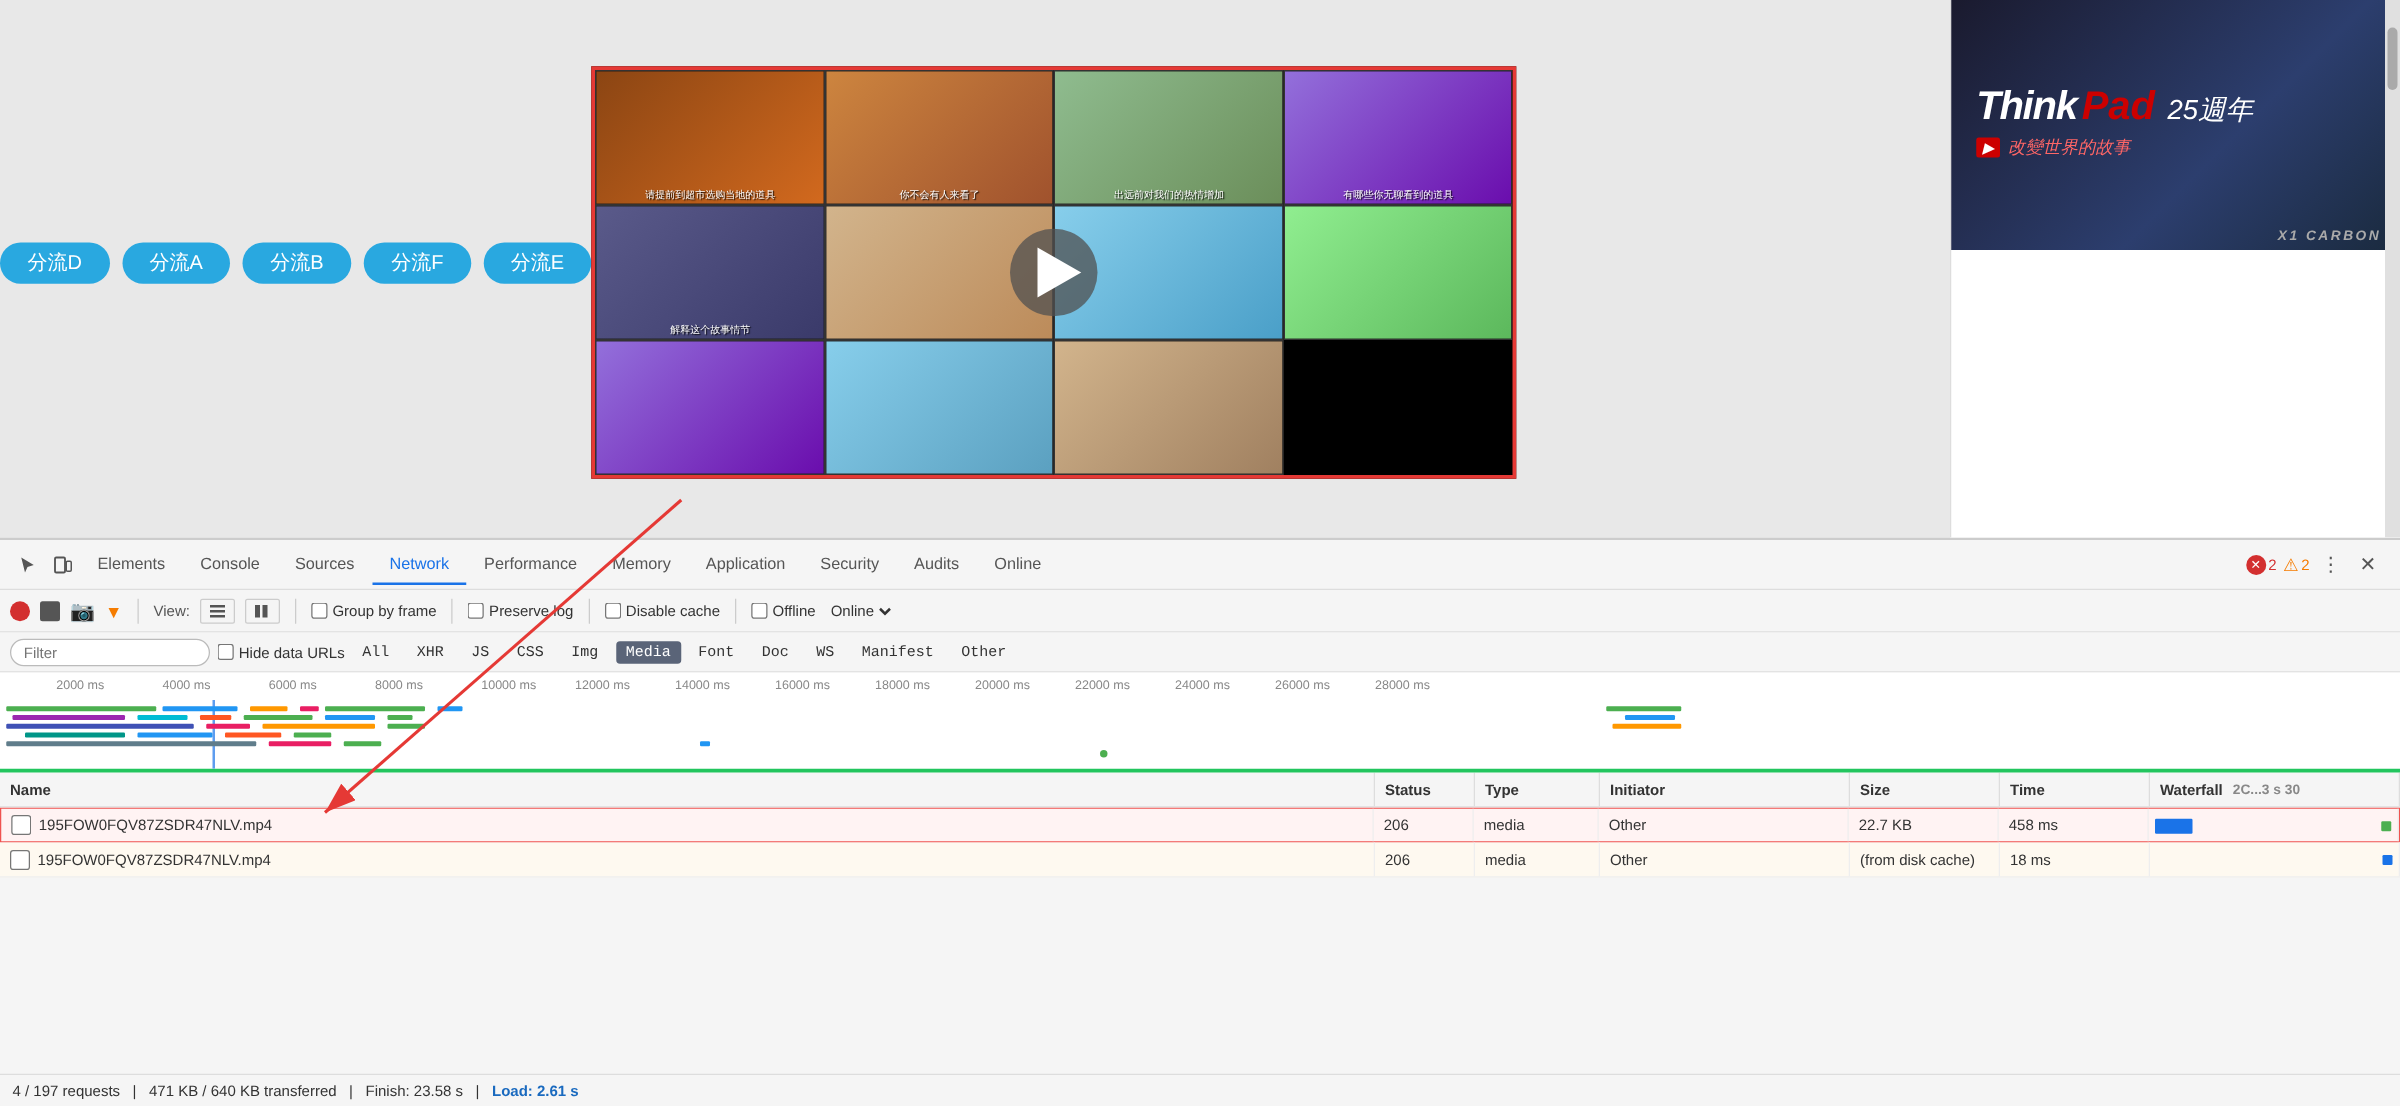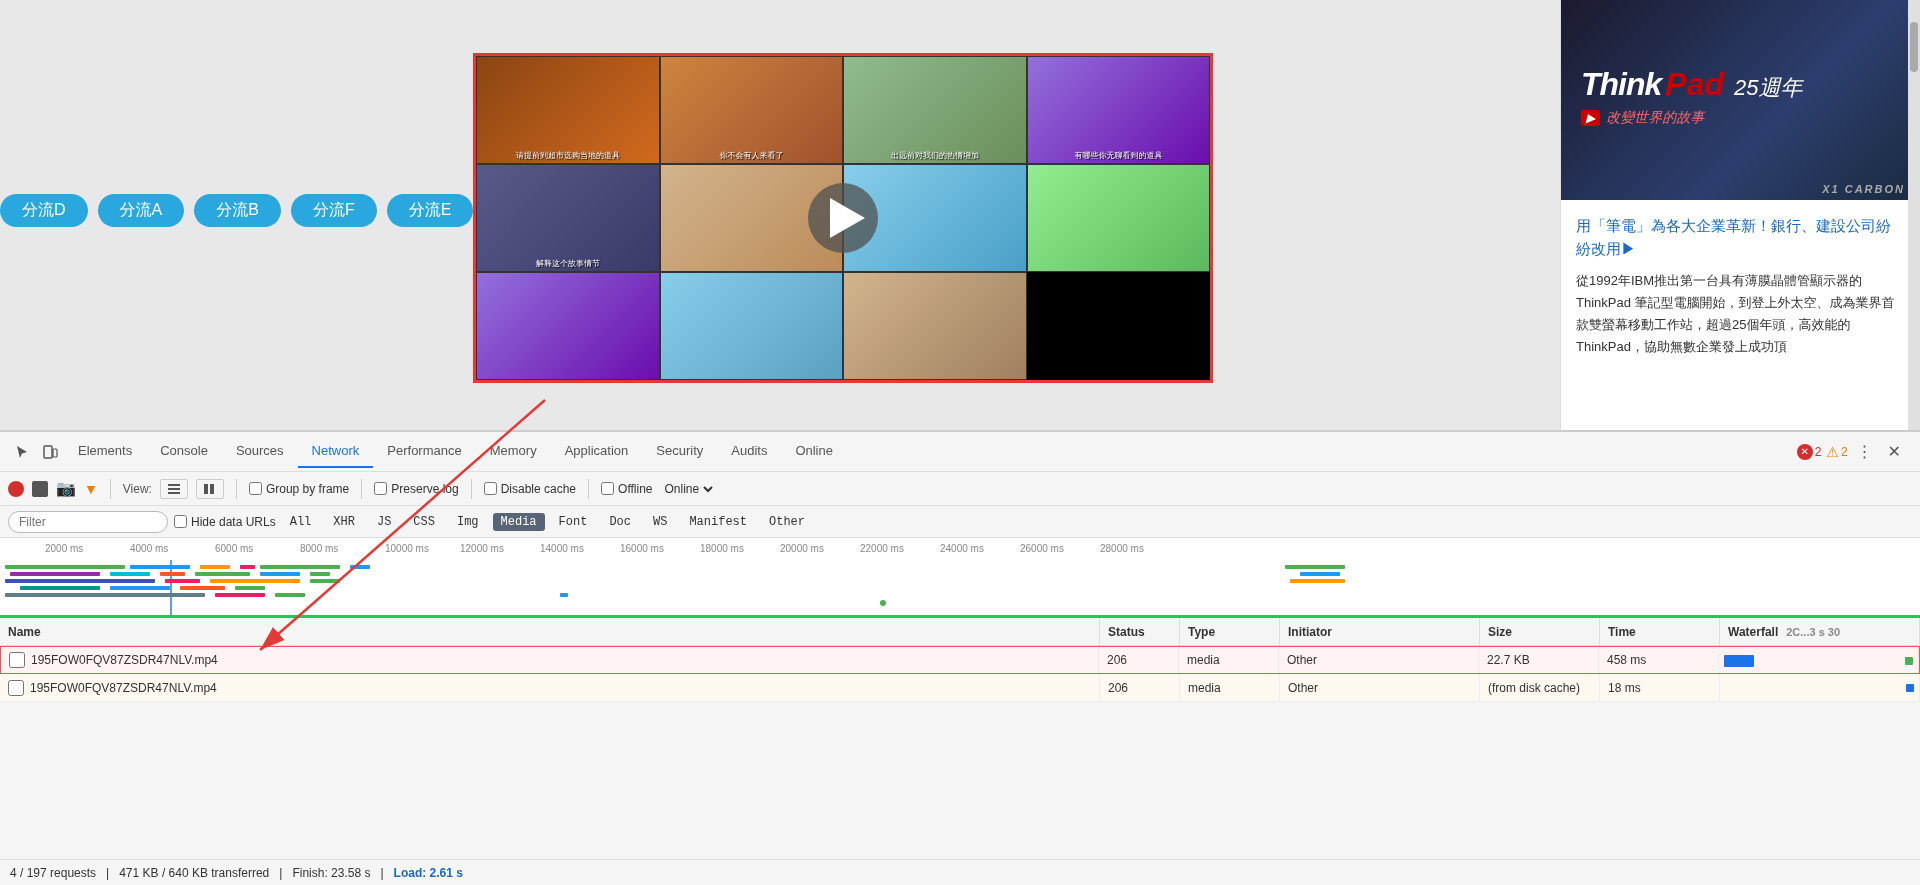--- a/index.html
+++ b/index.html
@@ -548,24 +548,20 @@
           </div>
           <div style="display:flex; align-items:center; gap:6px; margin-bottom:8px;">
             <span style="background:#cc0000; color:white; padding:1px 5px; font-size:12px; border-radius:2px;">▶</span>
             <span style="color:#ff6666; font-size:14px;">改變世界的故事</span>
           </div>
 
           <div style="position:absolute; right:15px; bottom:5px; color:#aaa; font-size:11px; font-weight:bold; letter-spacing:2px;">X1 CARBON</div>
         </div>
       </div>
 
-      <div class="ad-text">
-        <div class="ad-title">用「筆電」為各大企業革新！銀行、建設公司紛紛改用▶</div>
-        <div class="ad-body">從1992年IBM推出第一台具有薄膜晶體管顯示器的ThinkPad 筆記型電腦開始，到登上外太空、成為業界首款雙螢幕移動工作站，超過25個年頭，高效能的ThinkPad，協助無數企業發上成功頂</div>
-      </div>
 
       <div class="ad-scrollbar">
         <div class="ad-scroll-thumb"></div>
       </div>
     </div>
   </div>
 
   <div class="devtools">
 
     <div class="devtools-header">

